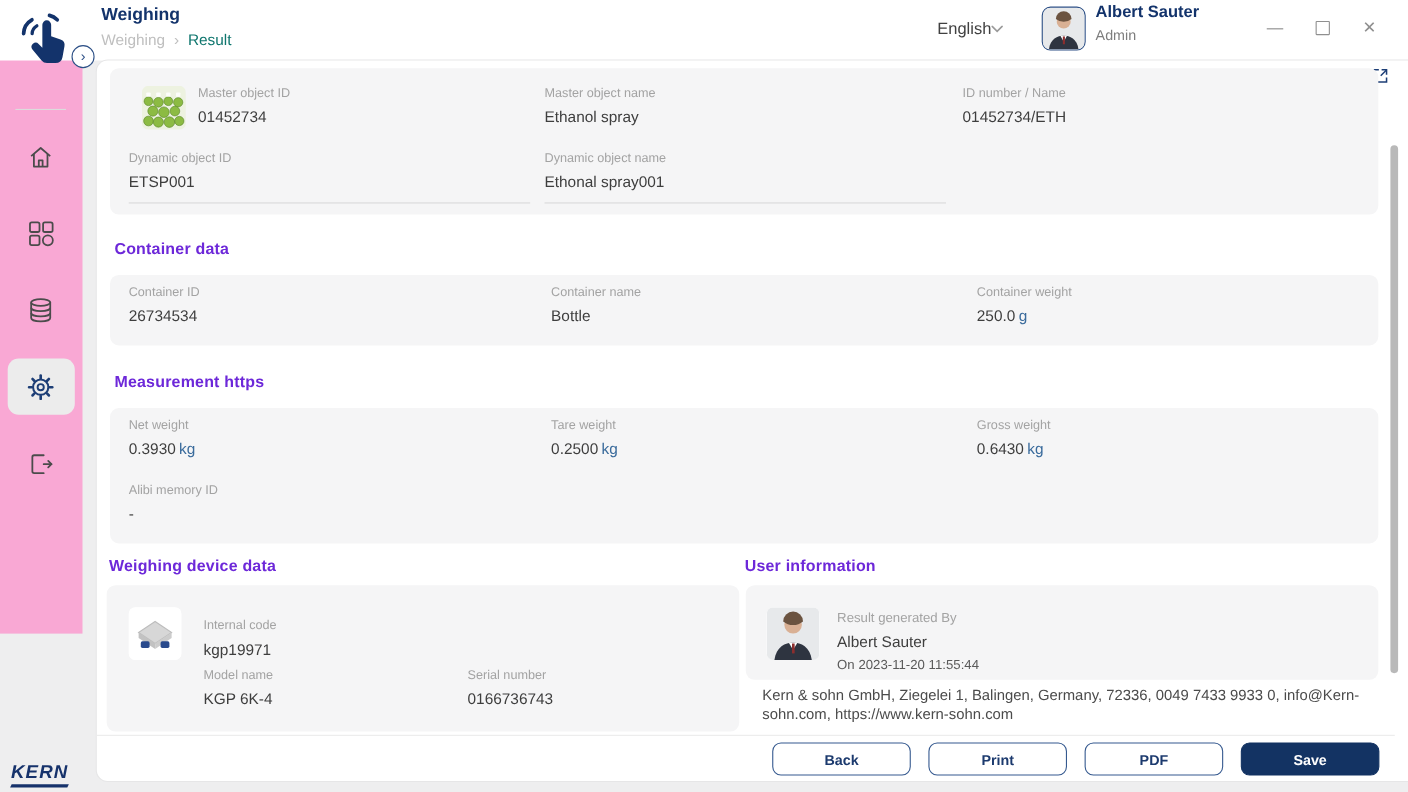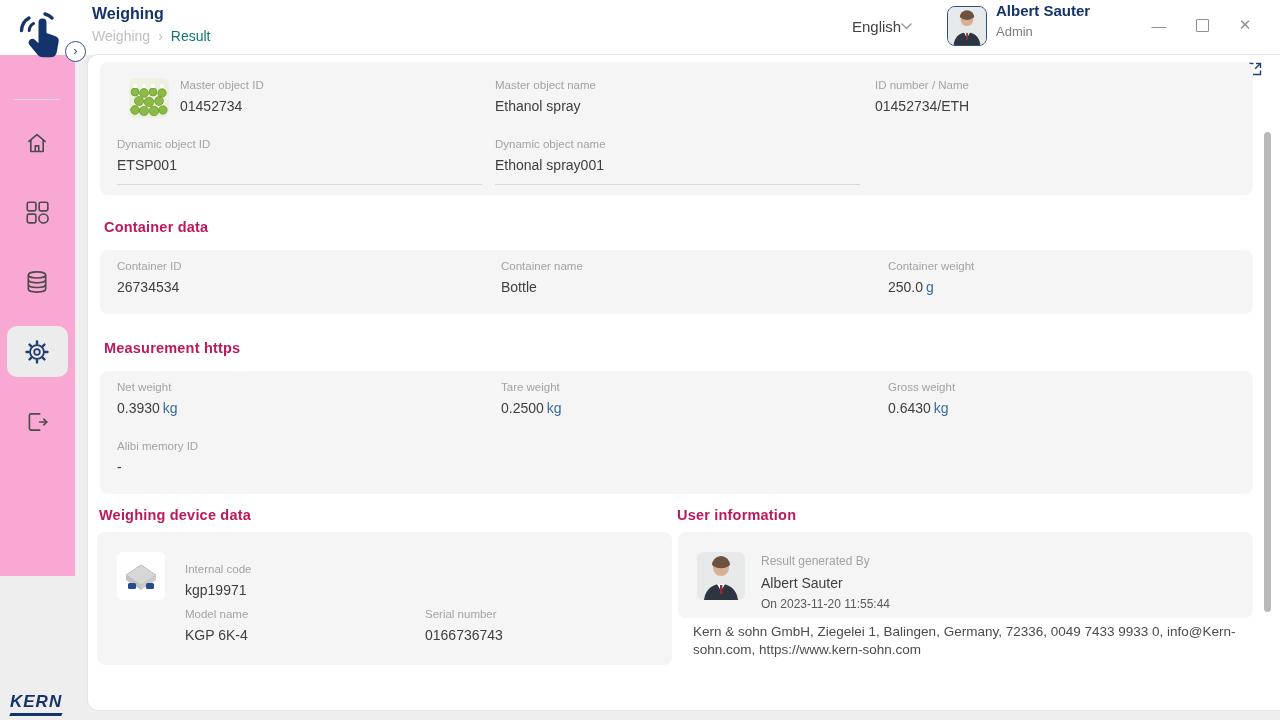--- a/index.html
+++ b/index.html
@@ -35,21 +35,21 @@
     z-index:6;cursor:pointer;}
   
   #panel{position:absolute;left:88px;top:55px;width:1180px;height:655px;background:#ffffff;
     border-radius:10px;box-shadow:0 0 0 1px #e6e6e7;padding-left:39px;}
   .card{position:absolute;background:#f5f5f6;border-radius:8px;}
   #card-master{left:12px;top:7px;width:1153px;height:133px;}
   #card-container{left:12px;top:195px;width:1153px;height:64px;}
   #card-measure{left:12px;top:316px;width:1153px;height:123px;}
   #card-device{left:9px;top:477px;width:575px;height:133px;}
   #card-user{left:590px;top:477px;width:575px;height:86px;}
-  .sec-head{position:absolute;font-size:14.5px;font-weight:600;color:#be185d;letter-spacing:.2px;}
+  .sec-head{position:absolute;font-size:14.5px;font-weight:600;color:#6d28d9;letter-spacing:.2px;}
   #head-container{left:16px;top:164px;}
   #head-measure{left:16px;top:285px;}
   #head-device{left:11px;top:452px;}
   #head-user{left:589px;top:452px;}
   .field{position:absolute;}
   .field .lbl{font-size:11.5px;color:#a3a3a3;margin-bottom:7px;}
   .field .val{font-size:14px;color:#3e3e3e;}
   .unit{color:#3a6b9c;margin-left:3px;}
   .underfield{border-bottom:1px solid #dadada;padding-bottom:11px;width:365px;}
   #master-thumb{position:absolute;left:29px;top:16px;width:40px;height:40px;border-radius:6px;overflow:hidden;}
@@ -301,13 +301,21 @@
     <div class="field" style="left:83px;top:22px;">
       <div class="lbl" style="font-size:12px;">Result generated By</div>
       <div class="val">Albert Sauter</div>
       <div style="font-size:12px;color:#5a5a5a;margin-top:6px;">On 2023-11-20 11:55:44</div>
     </div>
   </div>
   <div id="company-line">Kern &amp; sohn GmbH, Ziegelei 1, Balingen, Germany, 72336, 0049 7433 9933 0, info@Kern-sohn.com, https://www.kern-sohn.com</div>
 
   <div id="scroll-thumb"></div>
 
+  <div id="panel-footer">
+    <div id="btn-row">
+      <button class="btn">Back</button>
+      <button class="btn">Print</button>
+      <button class="btn">PDF</button>
+      <button class="btn primary">Save</button>
+    </div>
+  </div>
 </div>
 
 </body></html>

